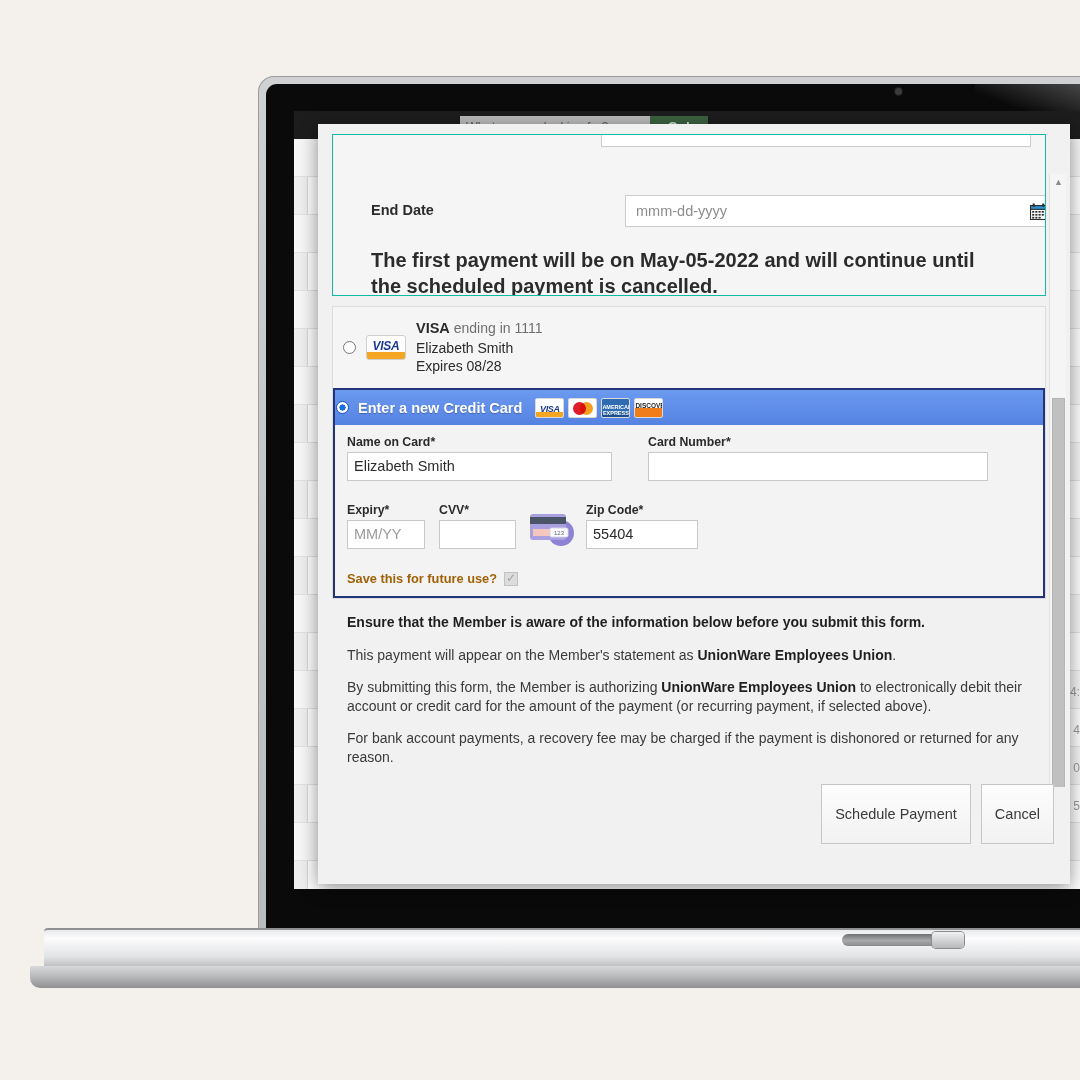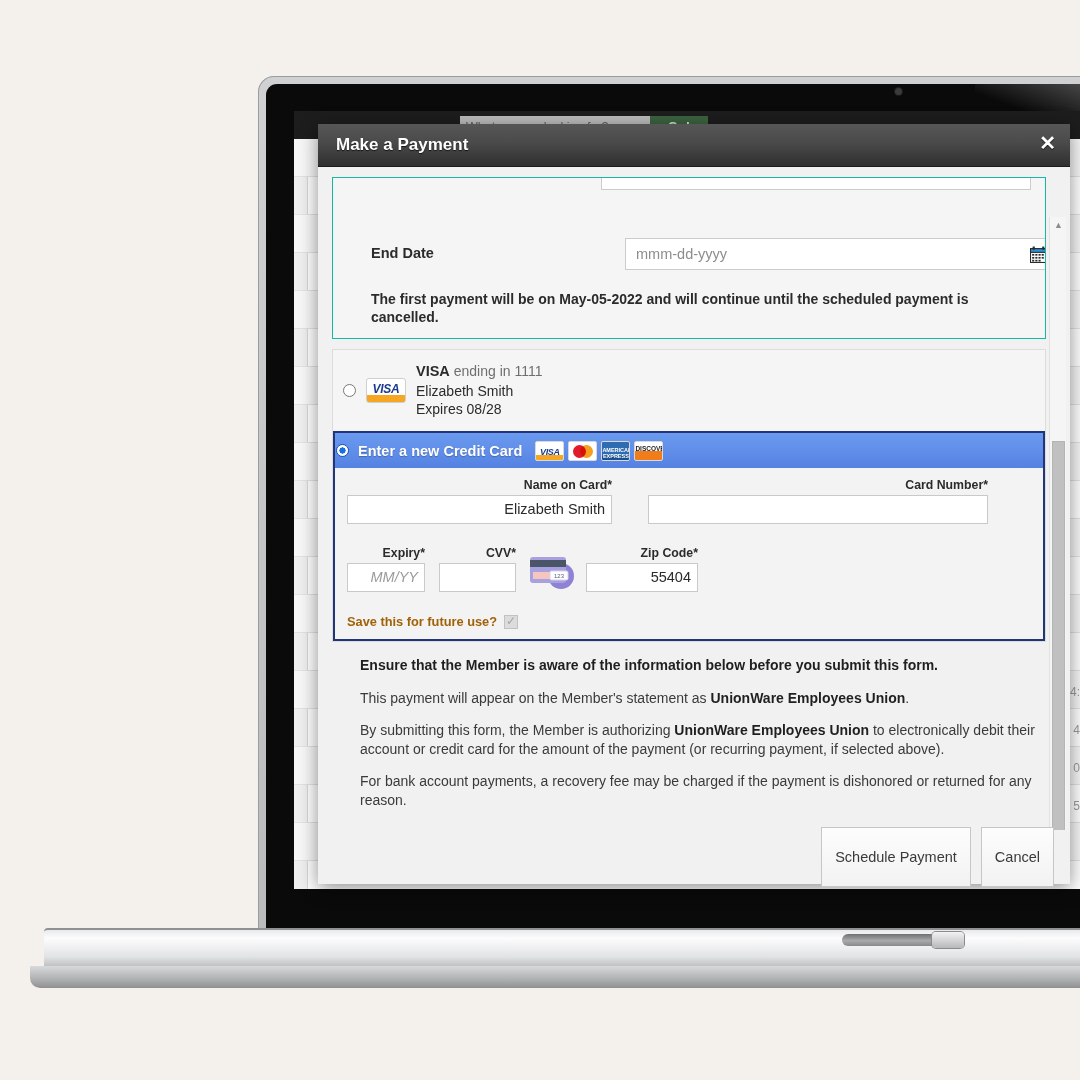--- a/index.html
+++ b/index.html
@@ -256,21 +256,21 @@
   }
   .cal-icon {
     position: absolute;
     right: 7px; top: 7px;
     width: 17px; height: 17px;
   }
   .note-sched {
     position: absolute;
     left: 38px; top: 112px;
     right: 48px;
-    font-size: 14px;
+    font-size: 20px;
     font-weight: bold;
     color: #2b2b2b;
     line-height: 1.3;
   }
 
   
   .panel-pay {
     margin-top: 10px;
     margin-right: 10px;
     background: #f5f5f5;
@@ -362,37 +362,37 @@
     content:""; position:absolute; left:11px; top:3px; width:13px; height:13px;
     border-radius:50%; background:#f59e1f; mix-blend-mode:multiply;
   }
   .bi-amex { background: linear-gradient(180deg,#2e6bb0 0 78%, #1a4f8f 78% 100%); }
   .bi-amex span { position:absolute; left:0; right:0; top:5px; color:#ffffff; font-size:5.5px; }
   .bi-disc { background: linear-gradient(180deg,#ffffff 0 52%, #f07d1a 52% 100%); }
   .bi-disc span { position:absolute; left:0; right:0; top:3px; color:#1d1d1d; font-size:6.5px; }
 
   .cc-form { padding: 10px 12px 10px 12px; }
   .fr { display: flex; align-items: flex-end; }
-  .fld { display: flex; flex-direction: column; text-align: right; }
+  .fld { display: flex; flex-direction: column; }
   .fld label {
     font-size: 12.3px; color: #2b2b2b; font-weight: bold;
     margin-bottom: 3px;
   }
   .fld label .req { color: #2b2b2b; }
   .inp {
     height: 29px;
     background: #ffffff;
     border: 1px solid #c9c9c9;
     font-size: 14.5px;
     color: #2b2b2b;
     padding: 0 6px;
     line-height: 27px;
     font-family: "Liberation Sans", sans-serif;
   }
-  .inp.ph { color: #9a9a9a; font-style: italic; }
+  .inp.ph { color: #9a9a9a; }
   .w-name { width: 265px; }
   .w-num  { width: 340px; }
   .w-exp  { width: 78px; }
   .w-cvv  { width: 77px; }
   .w-zip  { width: 112px; }
 
   .cvvcard {
     width: 48px; height: 40px;
     margin: 0 10px 0 12px;
     position: relative;
@@ -422,21 +422,21 @@
   }
   .bank-row .lbl { font-size: 14.5px; font-weight: bold; color: #2b2b2b; }
 
   
   .disclosure {
     margin: 14px 10px 0 12px;
     font-size: 14px;
     color: #3a3a3a;
     line-height: 1.32;
   }
-  .disclosure p { margin: 0 0 14px 16px; }
+  .disclosure p { margin: 0 0 14px 3px; }
   .disclosure .b { font-weight: bold; color: #1f1f1f; }
   .disclosure p.head { font-weight: bold; color: #1f1f1f; }
 
   
   .modal-footer {
     position: absolute;
     left: 0; right: 0; bottom: 0;
     height: 54px;
     background: #f1f1f1;
     display: flex;
@@ -498,24 +498,20 @@
         <span class="wp-num" style="top:546px">4:</span>
         <span class="wp-num" style="top:584px">4</span>
         <span class="wp-num" style="top:622px">0</span>
         <span class="wp-num" style="top:660px">5</span>
       </div>
     </div>
   </div>
 
   <div class="modal">
 
-    <div class="modal-header">
-      <div class="modal-title">Make a Payment</div>
-      <div class="modal-close">✕</div>
-    </div>
 
     <div class="modal-body">
 
       <div class="mscroll">
         <div class="mscroll-up">▲</div>
         <div class="mscroll-thumb"></div>
         <div class="mscroll-down">▼</div>
       </div>
 
       <div class="panel panel-sched">

